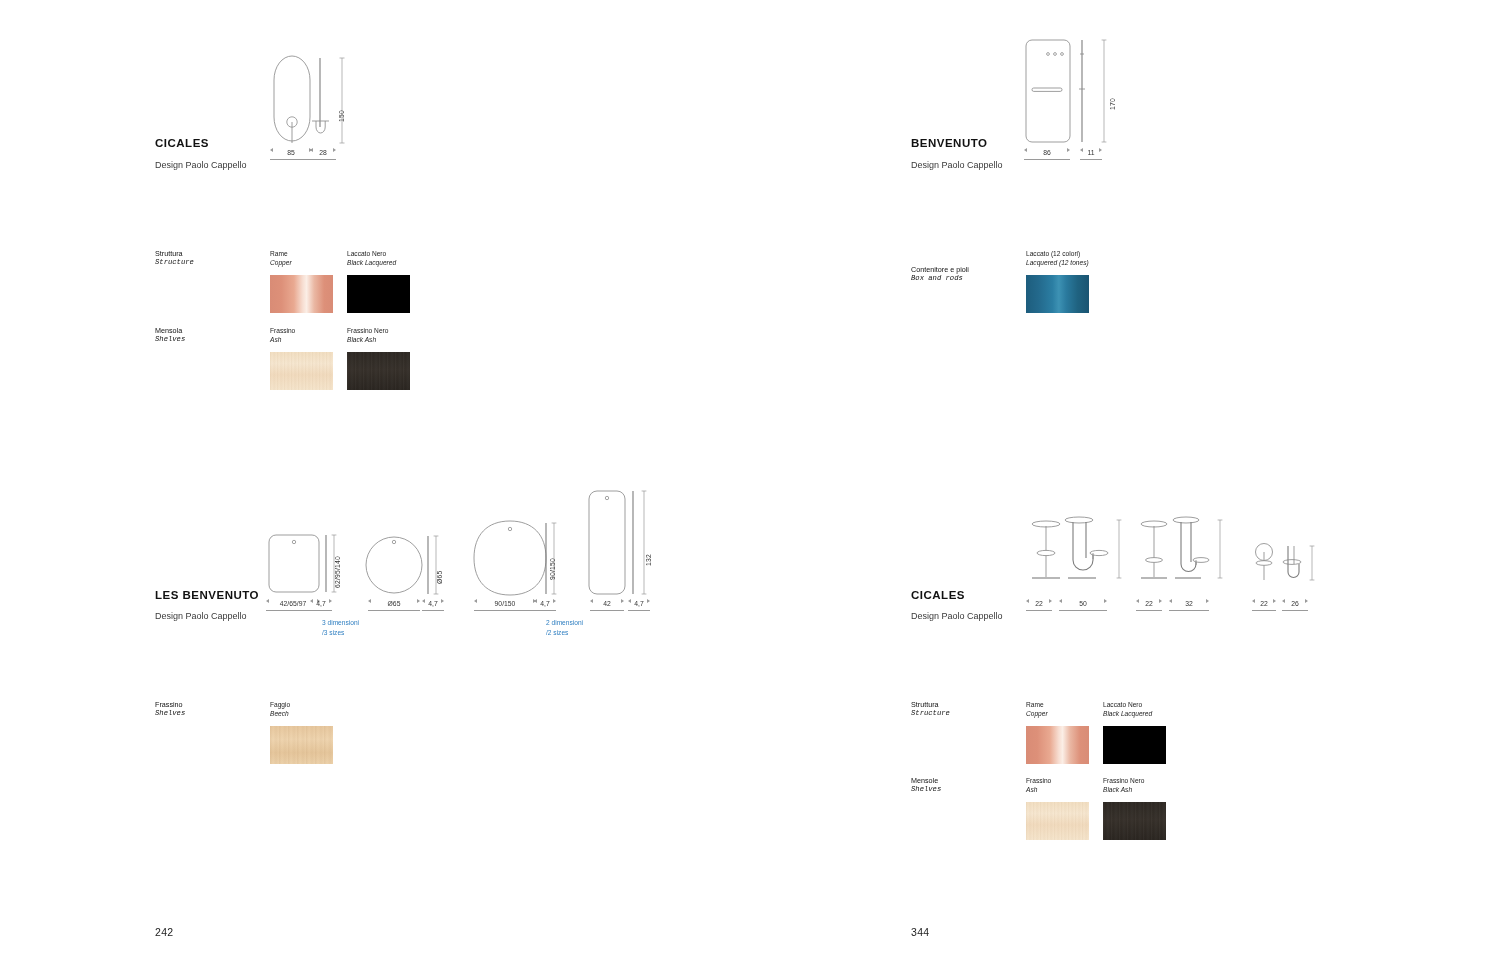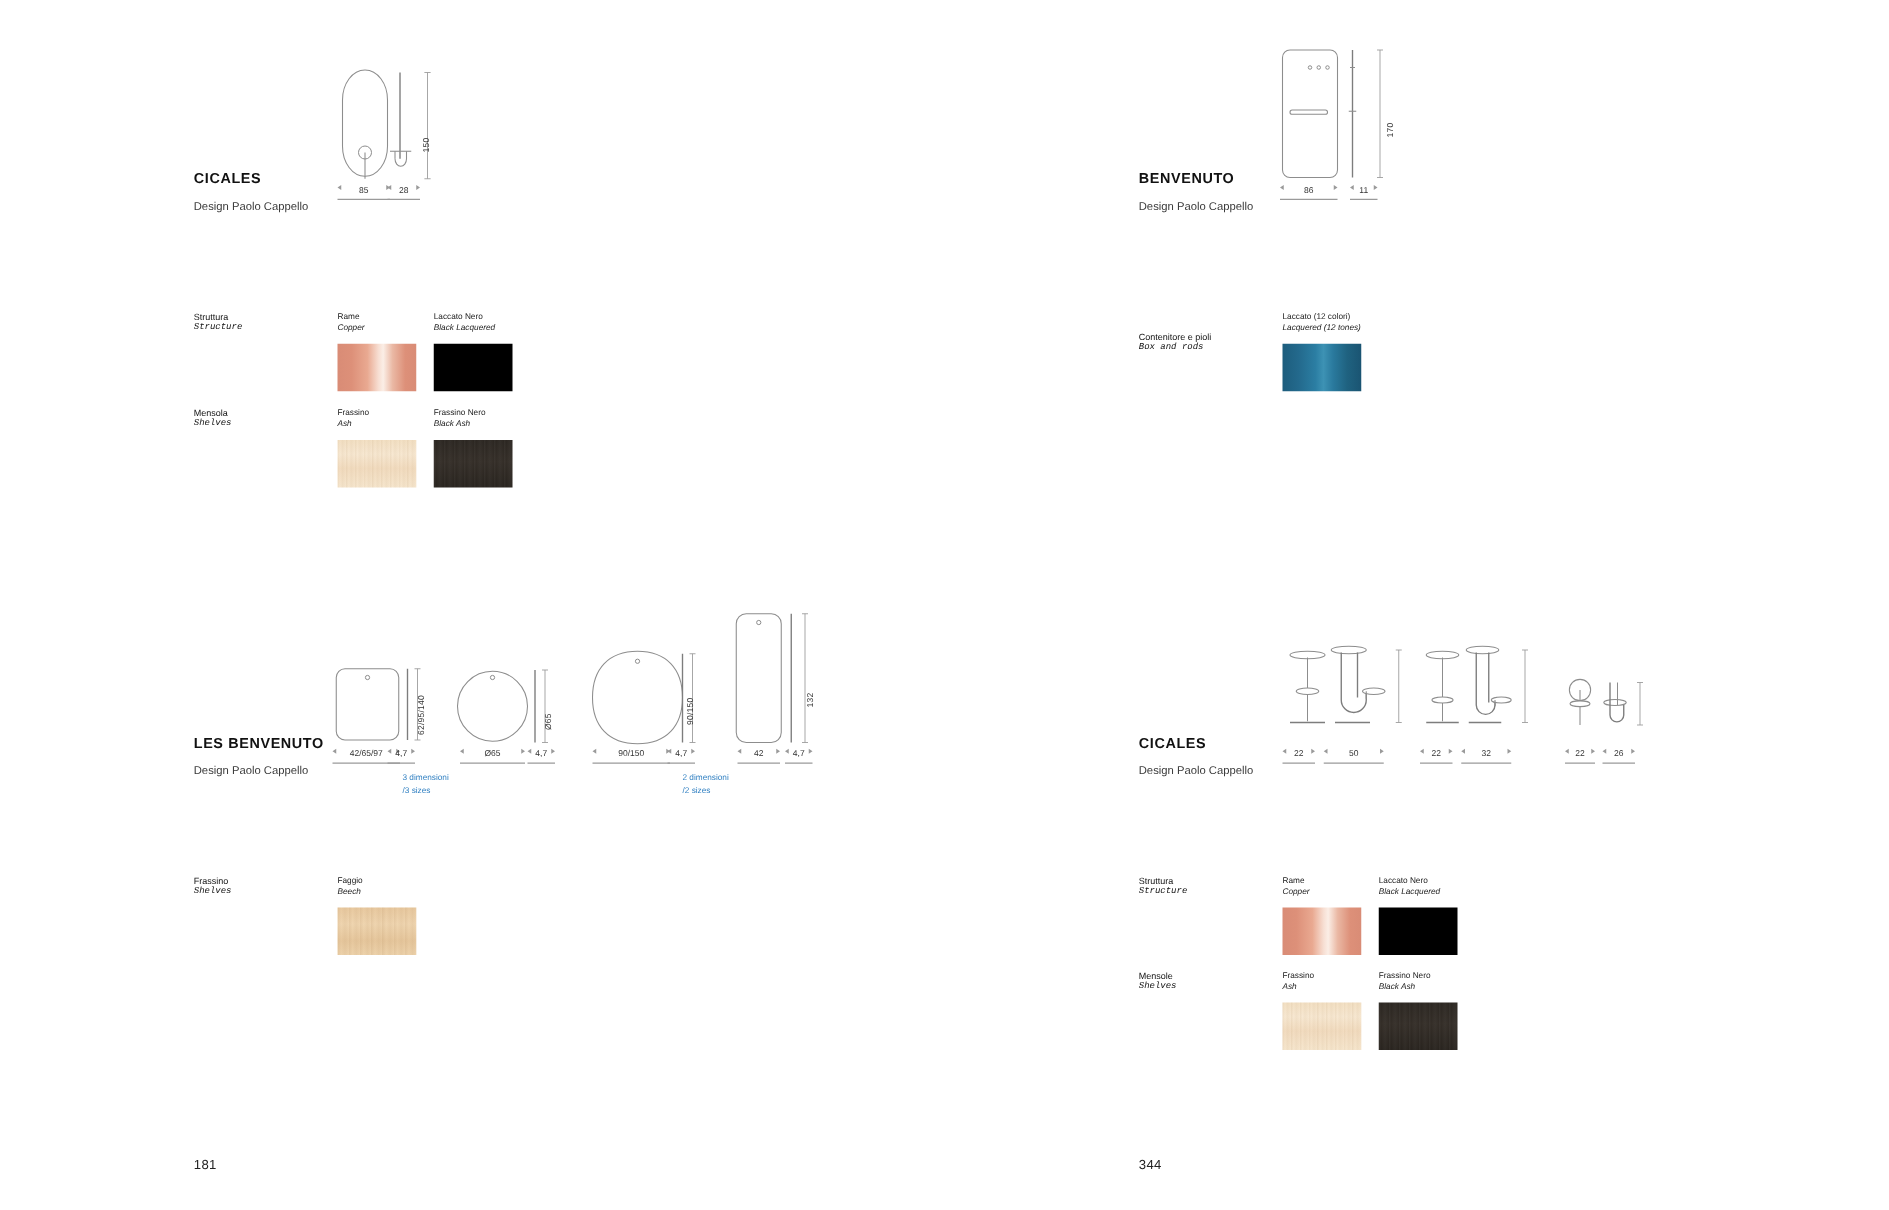--- a/index.html
+++ b/index.html
@@ -252,21 +252,21 @@
   <div class="abs mat-cat" style="left:155px;top:700px;">
     <span class="it">Frassino</span>
     <span class="en">Shelves</span>
   </div>
   <div class="abs sw-label" style="left:270px;top:701px;">
     <span class="it">Faggio</span>
     <span class="en">Beech</span>
   </div>
   <div class="abs swatch sw-beech" style="left:270px;top:726px;"></div>
 
-  <div class="pagenum" style="left:155px;">181</div>
+  <div class="pagenum" style="left:155px;">242</div>
 </div>
 
 <div class="page right">
 
   <div class="abs prod-title" style="left:155px;top:137px;">BENVENUTO</div>
   <div class="abs prod-designer" style="left:155px;top:160px;">Design Paolo Cappello</div>
 
   <div class="abs" style="left:268px;top:38px;">
     <svg class="tech" width="110" height="110" viewBox="0 0 110 110">
       <rect class="fillw" x="2" y="2" width="44" height="102" rx="6" ry="6"></rect>

